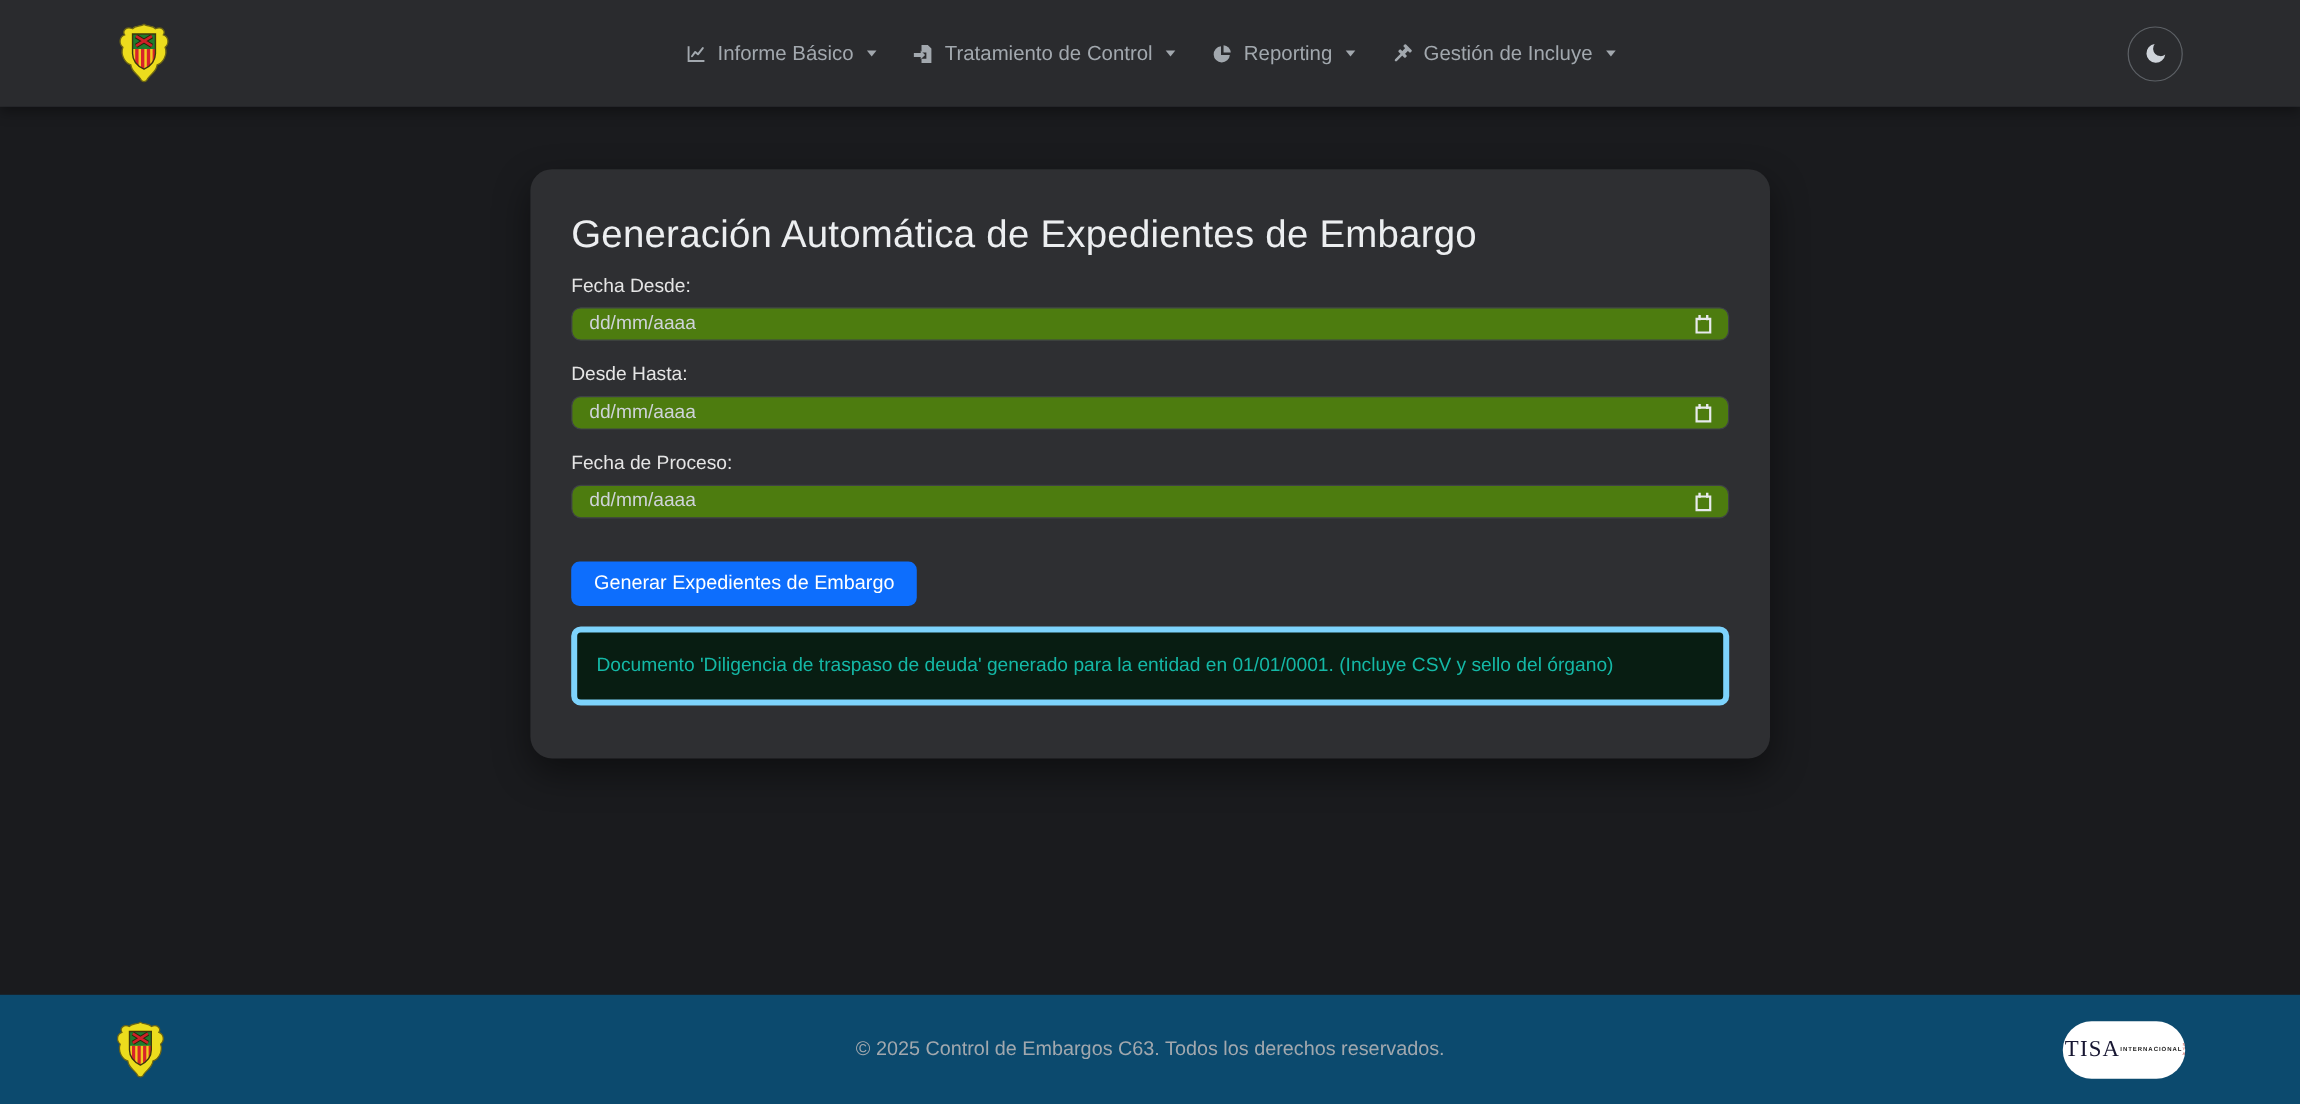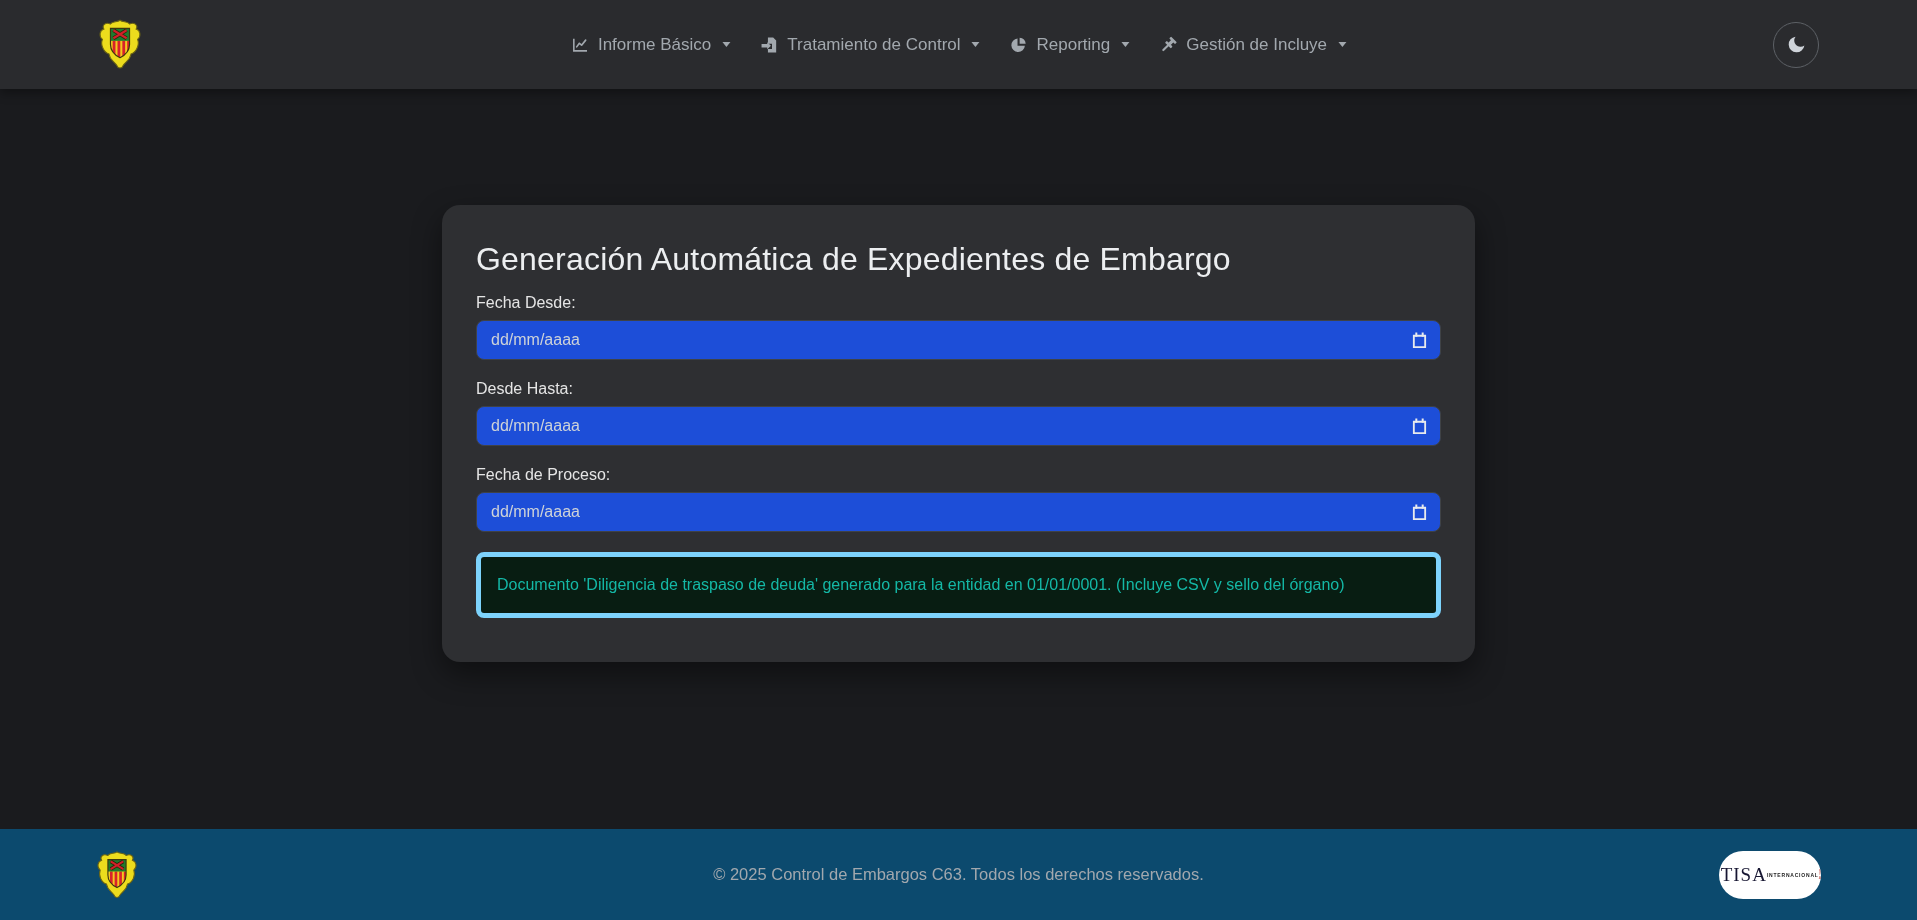--- a/index.html
+++ b/index.html
@@ -68,21 +68,21 @@
   .theme-toggle svg { width: 21px; height: 21px; }
 
   
   main {
     flex: 1 1 auto;
     display: flex;
     justify-content: center;
     align-items: flex-start;
   }
   .card {
-    margin-top: 116px;
+    margin-top: 52px;
     width: 1033px;
     background: #2e2f32;
     border-radius: 18px;
     box-shadow: 0 12px 30px rgba(0,0,0,.45);
     padding: 36px 34px 44px 34px;
   }
   .card-title {
     font-size: 32px;
     font-weight: 500;
     color: #eceef0;
@@ -91,22 +91,22 @@
   }
   .field-label {
     display: block;
     font-size: 16px;
     color: #e5e5e5;
     margin-bottom: 8px;
   }
   .input-wrap { position: relative; margin-bottom: 20px; }
   .date-input {
     width: 100%;
-    height: 40px;
-    background: #1d4ed8;
+    height: 28px;
+    background: #4d7c0f;
     border: 1px solid #3f4246;
     border-radius: 8px;
     color: #ced3d8;
     font-family: "Liberation Sans", sans-serif;
     font-size: 16px;
     padding: 0 44px 0 14px;
     outline: none;
   }
   .date-input::placeholder { color: #ced3d8; opacity: 1; }
   .cal-icon {
@@ -305,20 +305,21 @@
 
     <label class="field-label">Fecha de Proceso:</label>
     <div class="input-wrap">
       <input class="date-input" type="text" placeholder="dd/mm/aaaa" style="">
       <svg class="cal-icon" viewBox="0 0 24 26">
         <path fill="none" stroke="#e8eaed" stroke-width="2.6" d="M4 7h16v16H4z"></path>
         <path fill="none" stroke="#e8eaed" stroke-width="2.8" d="M7.5 2.5v6M16.5 2.5v6"></path>
       </svg>
     </div>
 
+    <button class="btn-primary">Generar Expedientes de Embargo</button>
 
     <div class="alert-success">Documento 'Diligencia de traspaso de deuda' generado para la entidad en 01/01/0001. (Incluye CSV y sello del órgano)</div>
   </section>
 </main>
 
 <footer>
   <svg class="footer-logo" viewBox="0 0 60 70">
       <use href="#escudo"></use>
     </svg>
 

